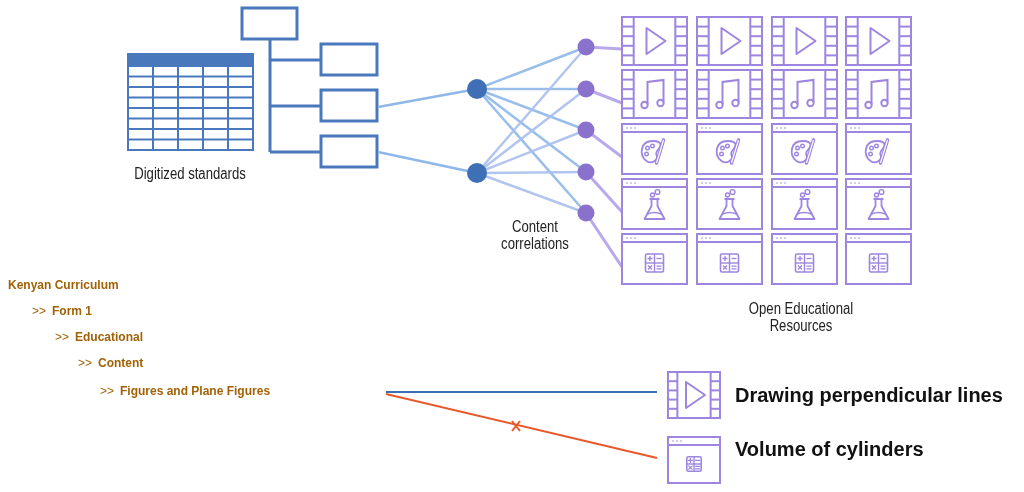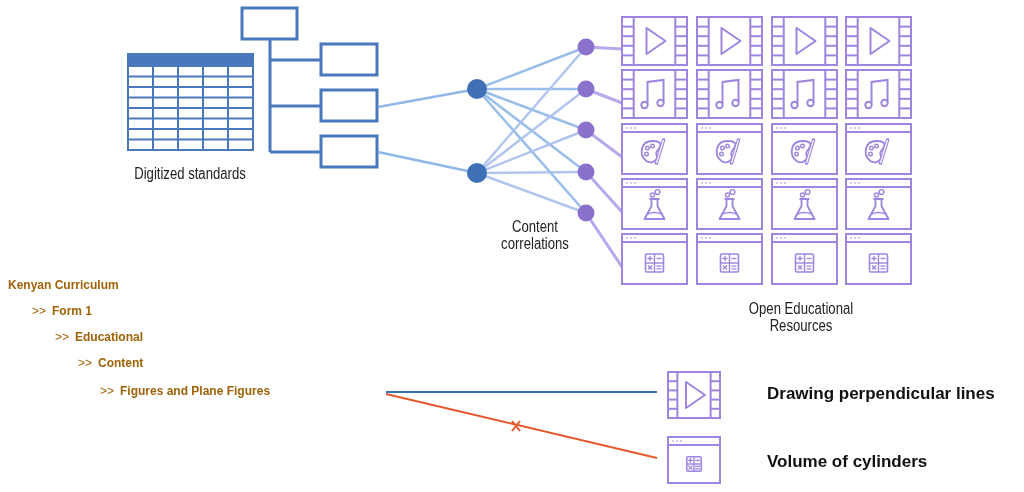--- a/index.html
+++ b/index.html
@@ -1,21 +1,21 @@
 <!DOCTYPE html>
 <html><head>
 <meta charset="utf-8">
 <style>
   html, body { margin: 0; padding: 0; background: #ffffff; }
   body { width: 1024px; height: 492px; position: relative; overflow: hidden; font-family: "Liberation Sans", sans-serif; }
   #diagram { position: absolute; left: 0; top: 0; width: 1024px; height: 492px; }
   .lbl { position: absolute; color: #222; font-size: 15px; text-align: center; line-height: 17px; transform: scaleX(0.82); transform-origin: center top; }
   .tree { position: absolute; font-weight: bold; font-size: 12px; color: #a16207; white-space: nowrap; line-height: 26px; }
   .tree .arrow { font-weight: normal; margin-right: 6px; }
-  .res-label { position: absolute; font-weight: bold; font-size: 17px; color: #111; white-space: nowrap; margin-left: 32px; }
+  .res-label { position: absolute; font-weight: bold; font-size: 20px; color: #111; white-space: nowrap; }
 </style>
 </head>
 <body>
 
 <svg id="diagram" width="1024" height="492" viewBox="0 0 1024 492">
 
   <g id="std-table">
       <rect x="127" y="53" width="127" height="98" fill="#4a78bd"></rect>
       <rect x="129" y="67" width="23" height="8.5" fill="#ffffff"></rect>
       <rect x="154" y="67" width="23" height="8.5" fill="#ffffff"></rect>
@@ -426,13 +426,13 @@
   <span class="arrow">&gt;&gt;</span><span>Educational</span>
 </div>
 <div class="tree" style="left:78px; top:350px;">
   <span class="arrow">&gt;&gt;</span><span>Content</span>
 </div>
 <div class="tree" style="left:100px; top:378px;">
   <span class="arrow">&gt;&gt;</span><span>Figures and Plane Figures</span>
 </div>
 
 <div class="res-label" style="left:735px; top:384px;">Drawing perpendicular lines</div>
-<div class="res-label" style="left:735px; top:452px;">Volume of cylinders</div>
+<div class="res-label" style="left:735px; top:438px;">Volume of cylinders</div>
 
 </body></html>

